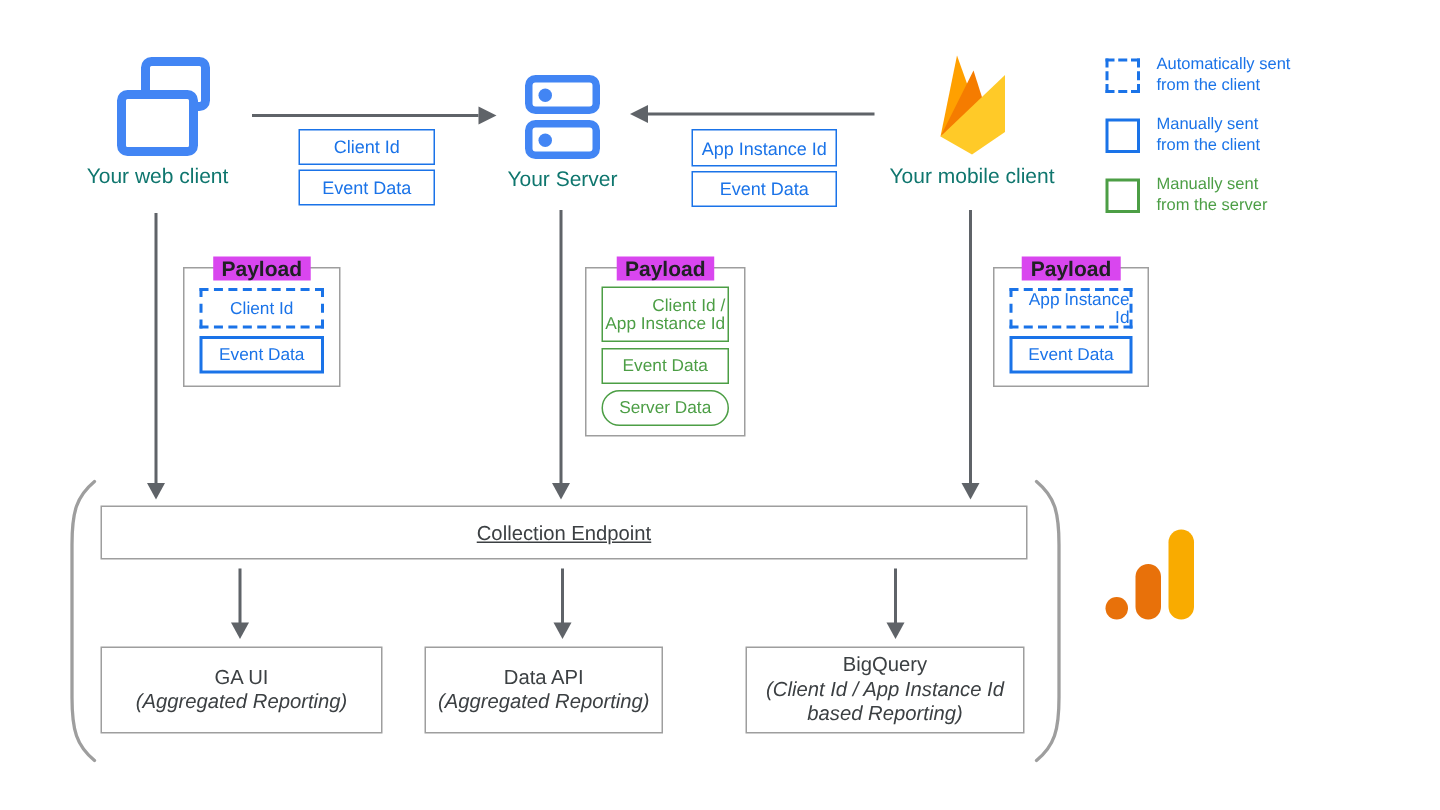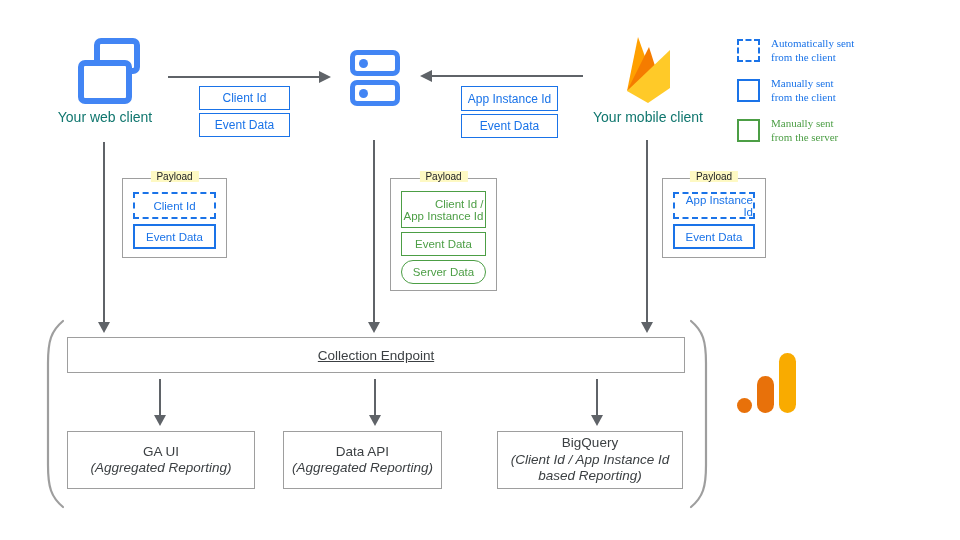--- a/index.html
+++ b/index.html
@@ -34,30 +34,30 @@
 
   
   .payload {
     position:absolute; border:1.5px solid #9E9E9E; background:#fff;
     box-sizing:border-box; display:flex; flex-direction:column;
     padding:13px 10px 10px; gap:5px;
   }
   .payload .field { width:100%; font-size:11.5px; flex:none; }
   .payload-title {
     position:absolute; top:-8px; left:50%; transform:translateX(-50%);
-    background:#fef9c3; padding:0 6px; font-size:10px; font-weight:normal;
+    background:#d946ef; padding:0 6px; font-size:14px; font-weight:bold;
     color:#202124; white-space:nowrap;
   }
 
   
   .legend-swatch { position:absolute; width:23px; height:23px; background:#fff; box-sizing:border-box; }
   .sw-dash  { border:2px dashed #1A73E8; }
   .sw-blue  { border:2px solid #1A73E8; }
   .sw-green { border:2px solid #4C9E45; }
-  .legend-text { position:absolute; font-size:11px; line-height:13.5px; font-weight:500; white-space:pre-line;font-family:Liberation Serif, serif; }
+  .legend-text { position:absolute; font-size:11px; line-height:13.5px; font-weight:500; white-space:pre-line; }
   .lt-blue { color:#1A73E8; } .lt-green { color:#4C9E45; }
 
   
   .big-box {
     position:absolute; border:1.5px solid #9E9E9E; background:#fff; box-sizing:border-box;
     display:flex; align-items:center; justify-content:center;
     font-size:13.5px; color:#3C4043;
   }
   .out-box {
     position:absolute; border:1.5px solid #9E9E9E; background:#fff; box-sizing:border-box;
@@ -91,20 +91,21 @@
   <div class="node-label" style="left:40px;top:109px;width:130px;">Your web client</div>
 
   <div class="abs" style="left:350px;top:50px;width:50px;height:56px;">
     <div class="srv-unit" style="left:0;top:0;">
         <div class="srv-dot"></div>
       </div>
     <div class="srv-unit" style="left:0;top:30px;">
         <div class="srv-dot"></div>
       </div>
   </div>
+  <div class="node-label" style="left:310px;top:111px;width:130px;">Your Server</div>
 
   <svg class="abs" style="left:618px;top:34px;" width="62" height="72" viewBox="0 0 62 72">
     <polygon points="9,57 20,3 30,31" fill="#FFA000"></polygon>
     <polygon points="9,57 31,13 38,35" fill="#F57C00"></polygon>
     <polygon points="9,57 52,16 52,54 30,69" fill="#FFCA28"></polygon>
   </svg>
   <div class="node-label" style="left:583px;top:109px;width:130px;">Your mobile client</div>
 
   <div class="h-line" style="left:168px;top:76px;width:151px;"></div>
   <div class="tri-right" style="left:319px;top:71px;"></div>

